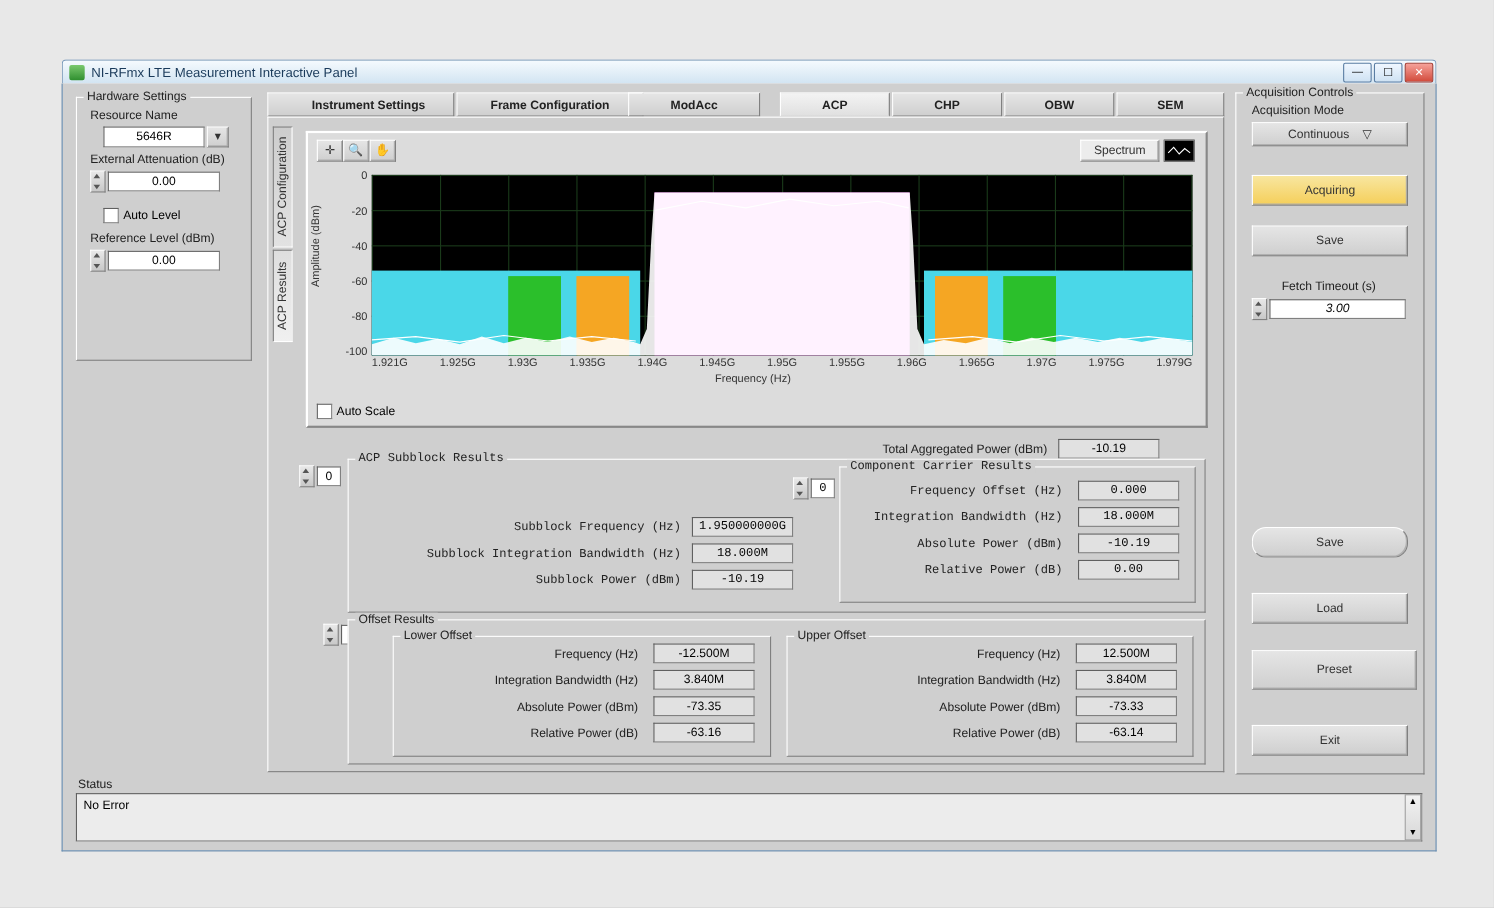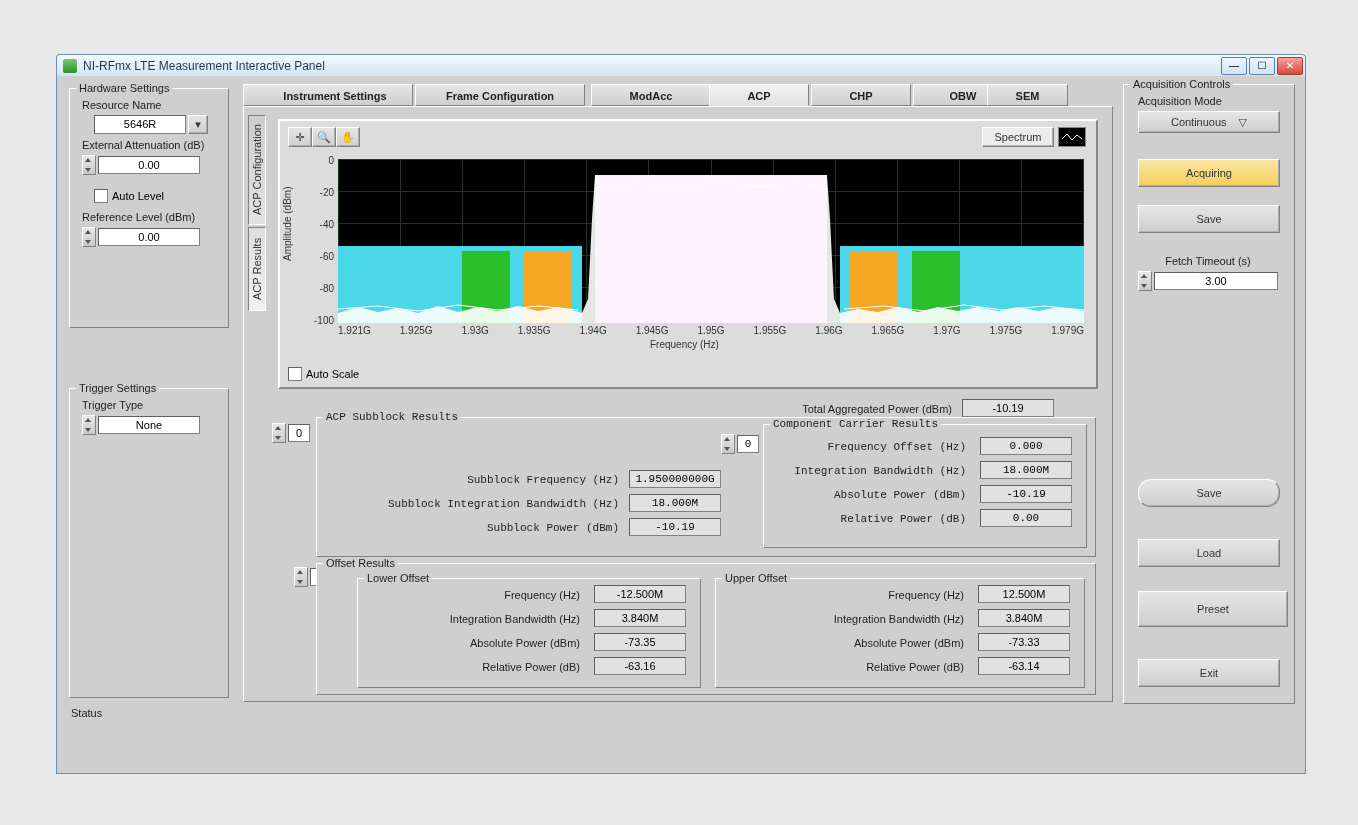--- a/index.html
+++ b/index.html
@@ -201,37 +201,29 @@
       <span class="chkbox"></span>
       <span>Auto Level</span>
     </div>
     <div class="label" style="position:absolute; left:12px; top:122px; text-align:left;">Reference Level (dBm)</div>
     <div style="position:absolute; left:12px; top:138px; display:flex; align-items:center; gap:2px;">
       <span class="spinner"></span>
       <div class="field" style="width:100px;">0.00</div>
     </div>
   </div>
 
-  <div class="gbox" style="left:12px; top:312px; width:160px; height:310px;">
-    <span class="caption">Trigger Settings</span>
-    <div class="label" style="position:absolute; left:12px; top:10px; text-align:left;">Trigger Type</div>
-    <div style="position:absolute; left:12px; top:26px; display:flex; align-items:center; gap:2px;">
-      <span class="spinner"></span>
-      <div class="field" style="width:100px;">None</div>
-    </div>
-  </div>
 
   <div style="position:absolute; left:186px; top:8px; width:870px; height:24px;">
     <div class="tab" style="left:0;   width:170px;padding-left:14px;">Instrument Settings</div>
     <div class="tab" style="left:172px;width:170px;">Frame Configuration</div>
-    <div class="tab" style="left:348px;width:120px;">ModAcc</div>
+    <div class="tab" style="left:328px;width:120px;">ModAcc</div>
     <div class="tab active" style="left:466px;width:100px;">ACP</div>
     <div class="tab" style="left:568px;width:100px;">CHP</div>
     <div class="tab" style="left:670px;width:100px;">OBW</div>
-    <div class="tab" style="left:744px;width:81px;">SEM</div>
+    <div class="tab" style="left:772px;width:98px;">SEM</div>
   </div>
 
   <div class="gbox" style="left:186px; top:30px; width:870px; height:596px;">
 
     <div style="position:absolute; left:4px; top:8px;">
       <div class="vtab" style="width:18px; height:110px;">ACP Configuration</div>
       <div class="vtab" style="width:18px; height:84px; margin-top:2px; background:linear-gradient(#f0f0f0,#dedede);">ACP Results</div>
     </div>
 
     <div class="plotframe" style="left:34px; top:12px; width:820px; height:270px;">
@@ -397,24 +389,31 @@
     <div class="label" style="position:absolute; left:14px; top:10px; text-align:left;">Acquisition Mode</div>
     <div class="btn" style="position:absolute; left:14px; top:26px; width:140px; height:20px; line-height:20px; padding:0; display:flex; align-items:center; justify-content:center; gap:12px;">
       <span>Continuous</span>
       <span>▽</span>
     </div>
     <div class="btn active" style="position:absolute; left:14px; top:74px; width:140px; height:26px; line-height:26px; padding:0;">Acquiring</div>
     <div class="btn" style="position:absolute; left:14px; top:120px; width:140px; height:26px; line-height:26px; padding:0;">Save</div>
     <div class="label" style="position:absolute; left:14px; top:170px; width:140px; text-align:center;">Fetch Timeout (s)</div>
     <div style="position:absolute; left:14px; top:186px; display:flex; align-items:center; gap:2px;">
       <span class="spinner"></span>
-      <div class="field" style="width:122px;">3.00</div>
+      <div class="field" style="width:122px;font-style:italic;">3.00</div>
     </div>
 
     <div class="btn" style="position:absolute; left:14px; bottom:196px; width:140px; height:26px; line-height:26px; padding:0;border-radius:13px;">Save</div>
     <div class="btn" style="position:absolute; left:14px; bottom:136px; width:140px; height:26px; line-height:26px; padding:0;">Load</div>
     <div class="btn" style="position:absolute; left:14px; bottom:76px;  width:140px; height:26px; line-height:26px; padding:4px;">Preset</div>
     <div class="btn" style="position:absolute; left:14px; bottom:16px;  width:140px; height:26px; line-height:26px; padding:0;">Exit</div>
   </div>
 
   <div class="label" style="position:absolute; left:14px; bottom:54px; text-align:left;">Status</div>
+  <div style="position:absolute; left:12px; bottom:8px; right:12px; height:42px; background:#ececec; border:1px solid #808080; border-top-color:#606060; border-left-color:#606060; display:flex;">
+    <div style="flex:1; padding:4px 6px; font-size:11px; text-align:left;">No Error</div>
+    <div class="vsb">
+      <span class="arr">▲</span>
+      <span class="arr">▼</span>
+    </div>
+  </div>
 
 </div>
 
 </body></html>

